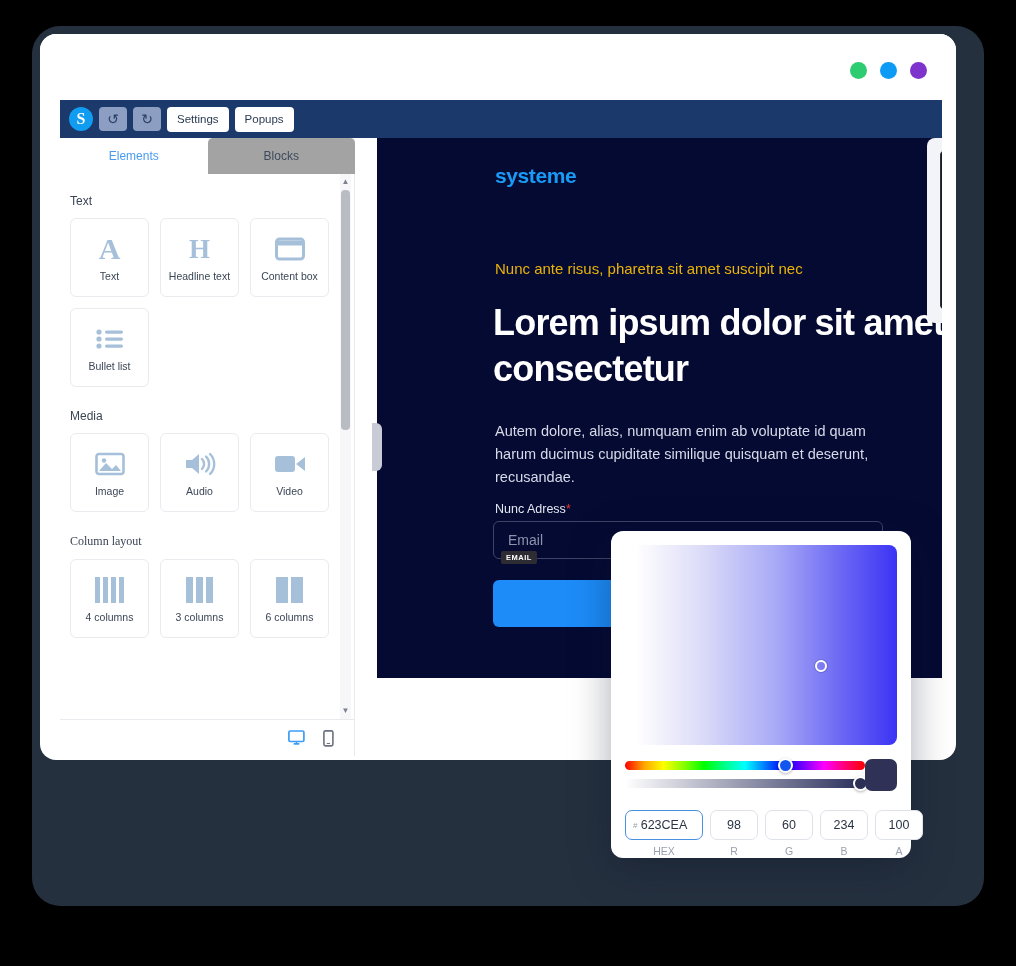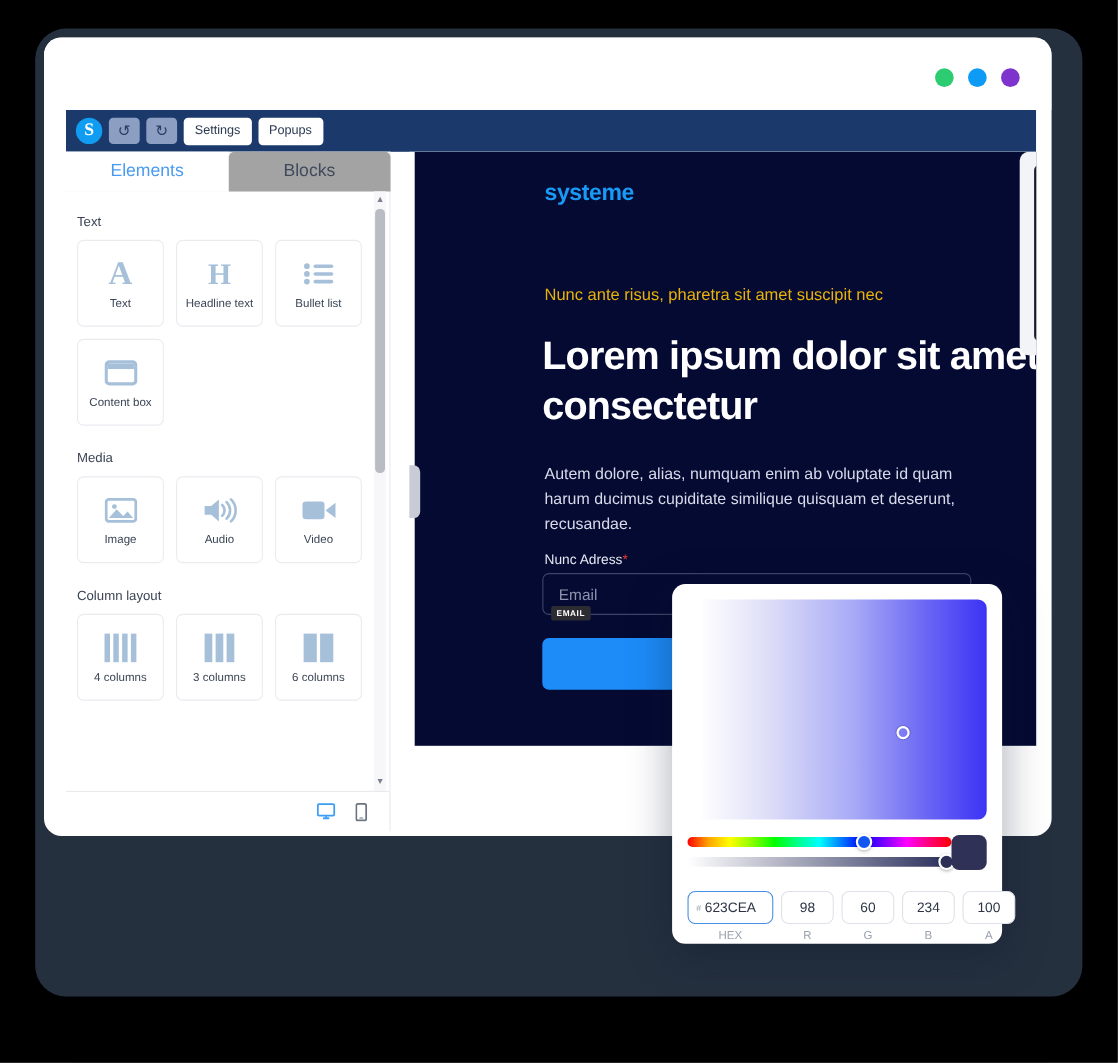--- a/index.html
+++ b/index.html
@@ -83,21 +83,21 @@
     width: 295px; height: 618px;
     background: #ffffff;
     border-right: 1px solid #e8eaee;
   }
   #sidebar-tabs {
     display: flex; height: 36px; width: 295px;
     background: #f1f2f5;
   }
   .side-tab {
     flex: 1; display:flex; align-items:center; justify-content:center;
-    font-size: 16px; cursor: pointer;
+    font-size: 12px; cursor: pointer;
   }
   .side-tab.active { background:#ffffff; color:#4a9bf0; }
   .side-tab.inactive { background:#a3a3a3; color:#3e4a5c; border-radius: 5px 5px 0 0; }
 
   #sidebar-scroll {
     position:absolute; left:0; top:36px;
     width: 295px; height: 545px;
     overflow: hidden;
     padding: 14px 10px 0 10px;
   }
@@ -356,40 +356,40 @@
           <div class="tile-label">Text</div>
         </div>
         <div class="tile">
           <div class="tile-icon">
             <span class="glyph-h">H</span>
           </div>
           <div class="tile-label">Headline text</div>
         </div>
         <div class="tile">
           <div class="tile-icon">
+            <svg width="30" height="24" viewBox="0 0 30 24">
+              <rect x="1.5" y="2" width="27" height="20" rx="3" fill="none" stroke="#a7c0da" stroke-width="3"></rect>
+              <rect x="3" y="3.5" width="24" height="5" fill="#a7c0da"></rect>
+            </svg>
+          </div>
+          <div class="tile-label">Content box</div>
+        </div>
+        <div class="tile">
+          <div class="tile-icon">
             <svg width="28" height="22" viewBox="0 0 28 22">
               <circle cx="3" cy="4" r="2.6" fill="#a7c0da"></circle>
               <rect x="9" y="2.4" width="18" height="3.3" rx="1.6" fill="#a7c0da"></rect>
               <circle cx="3" cy="11" r="2.6" fill="#a7c0da"></circle>
               <rect x="9" y="9.4" width="18" height="3.3" rx="1.6" fill="#a7c0da"></rect>
               <circle cx="3" cy="18" r="2.6" fill="#a7c0da"></circle>
               <rect x="9" y="16.4" width="18" height="3.3" rx="1.6" fill="#a7c0da"></rect>
             </svg>
           </div>
           <div class="tile-label">Bullet list</div>
         </div>
-        <div class="tile">
-          <div class="tile-icon">
-            <svg width="30" height="24" viewBox="0 0 30 24">
-              <rect x="1.5" y="2" width="27" height="20" rx="3" fill="none" stroke="#a7c0da" stroke-width="3"></rect>
-              <rect x="3" y="3.5" width="24" height="5" fill="#a7c0da"></rect>
-            </svg>
-          </div>
-          <div class="tile-label">Content box</div>
-        </div>
       </div>
 
       <div class="group-label" style="margin-top:22px;">Media</div>
       <div class="tiles">
         <div class="tile">
           <div class="tile-icon">
             <svg width="30" height="24" viewBox="0 0 30 24">
               <rect x="1.5" y="2" width="27" height="20" rx="2.5" fill="none" stroke="#a7c0da" stroke-width="2.6"></rect>
               <circle cx="9" cy="8.5" r="2.2" fill="#a7c0da"></circle>
               <path d="M4 19 L11 11 L17 17 L21 13 L26 19 Z" fill="#a7c0da"></path>
@@ -412,21 +412,21 @@
           <div class="tile-icon">
             <svg width="32" height="22" viewBox="0 0 32 22">
               <rect x="1" y="3" width="20" height="16" rx="3" fill="#a7c0da"></rect>
               <path d="M22 11 L31 4 L31 18 Z" fill="#a7c0da"></path>
             </svg>
           </div>
           <div class="tile-label">Video</div>
         </div>
       </div>
 
-      <div class="group-label" style="margin-top:22px;">Column layout</div>
+      <div class="group-label" style="margin-top:22px;font-family:Liberation Serif, serif;">Column layout</div>
       <div class="tiles">
         <div class="tile">
           <div class="tile-icon">
             <span class="col-bars">
                 <i style="width:5px"></i>
                 <i style="width:5px"></i>
                 <i style="width:5px"></i>
                 <i style="width:5px"></i>
               </span>
           </div>

